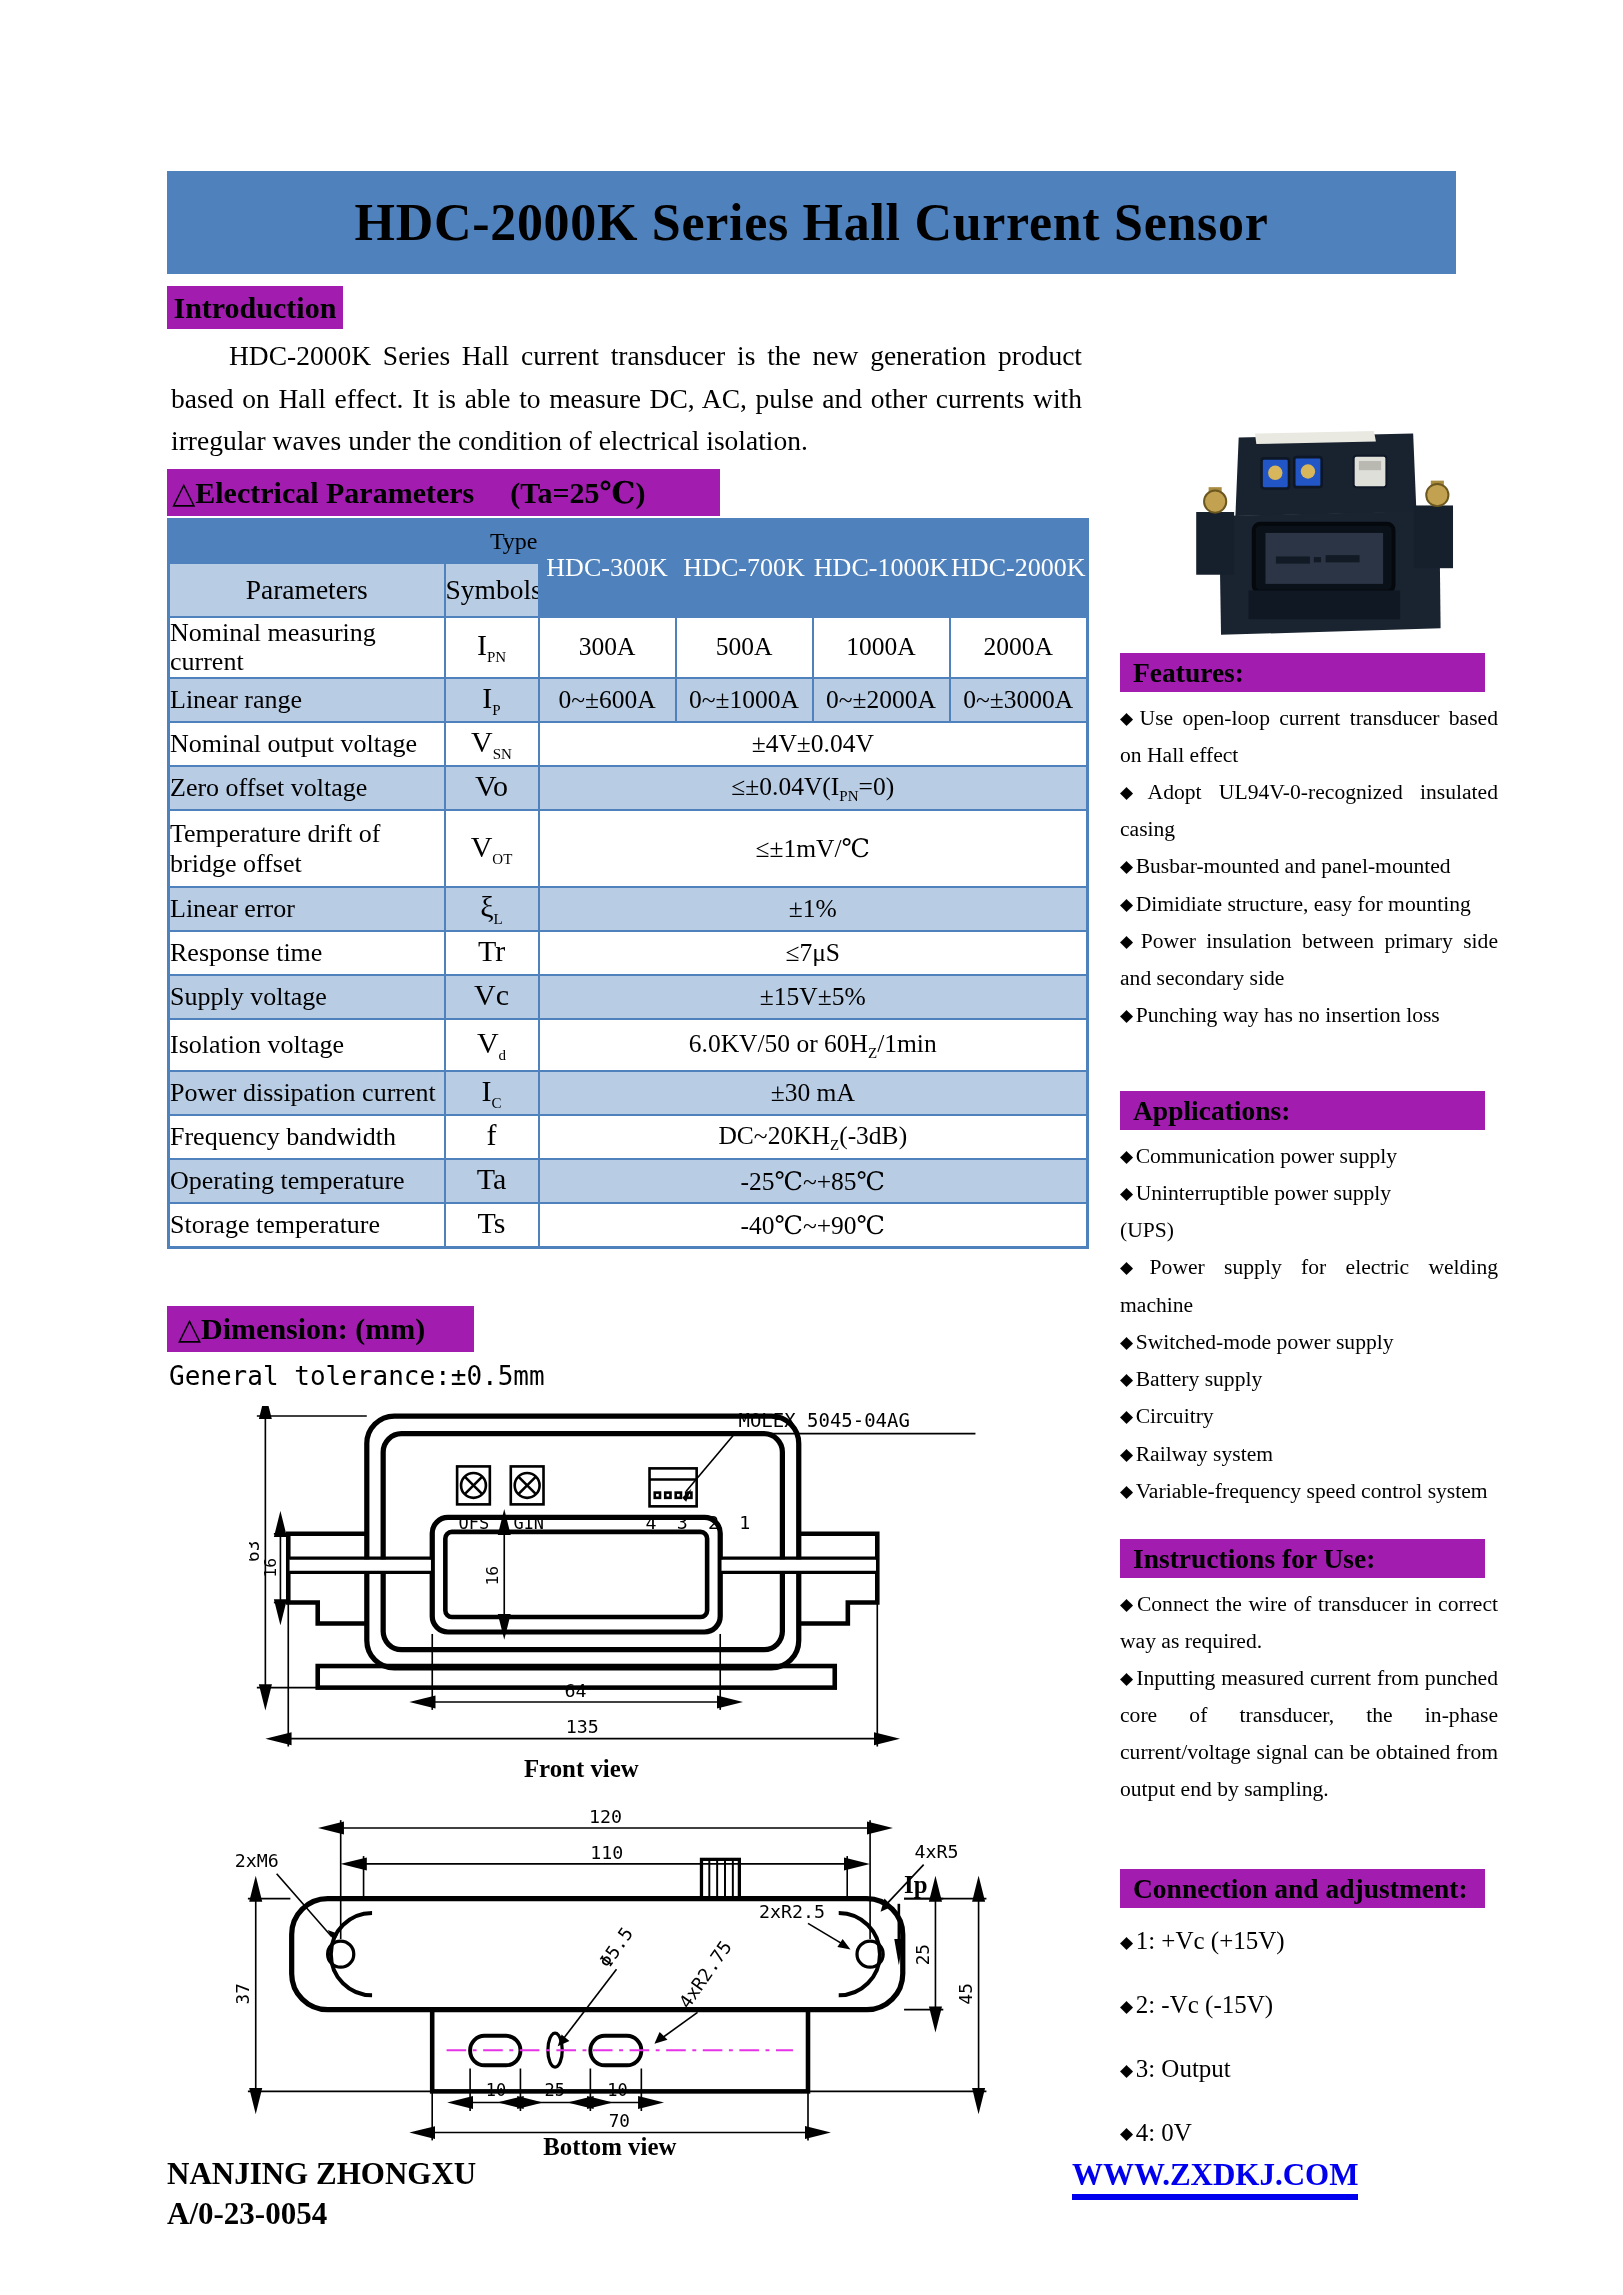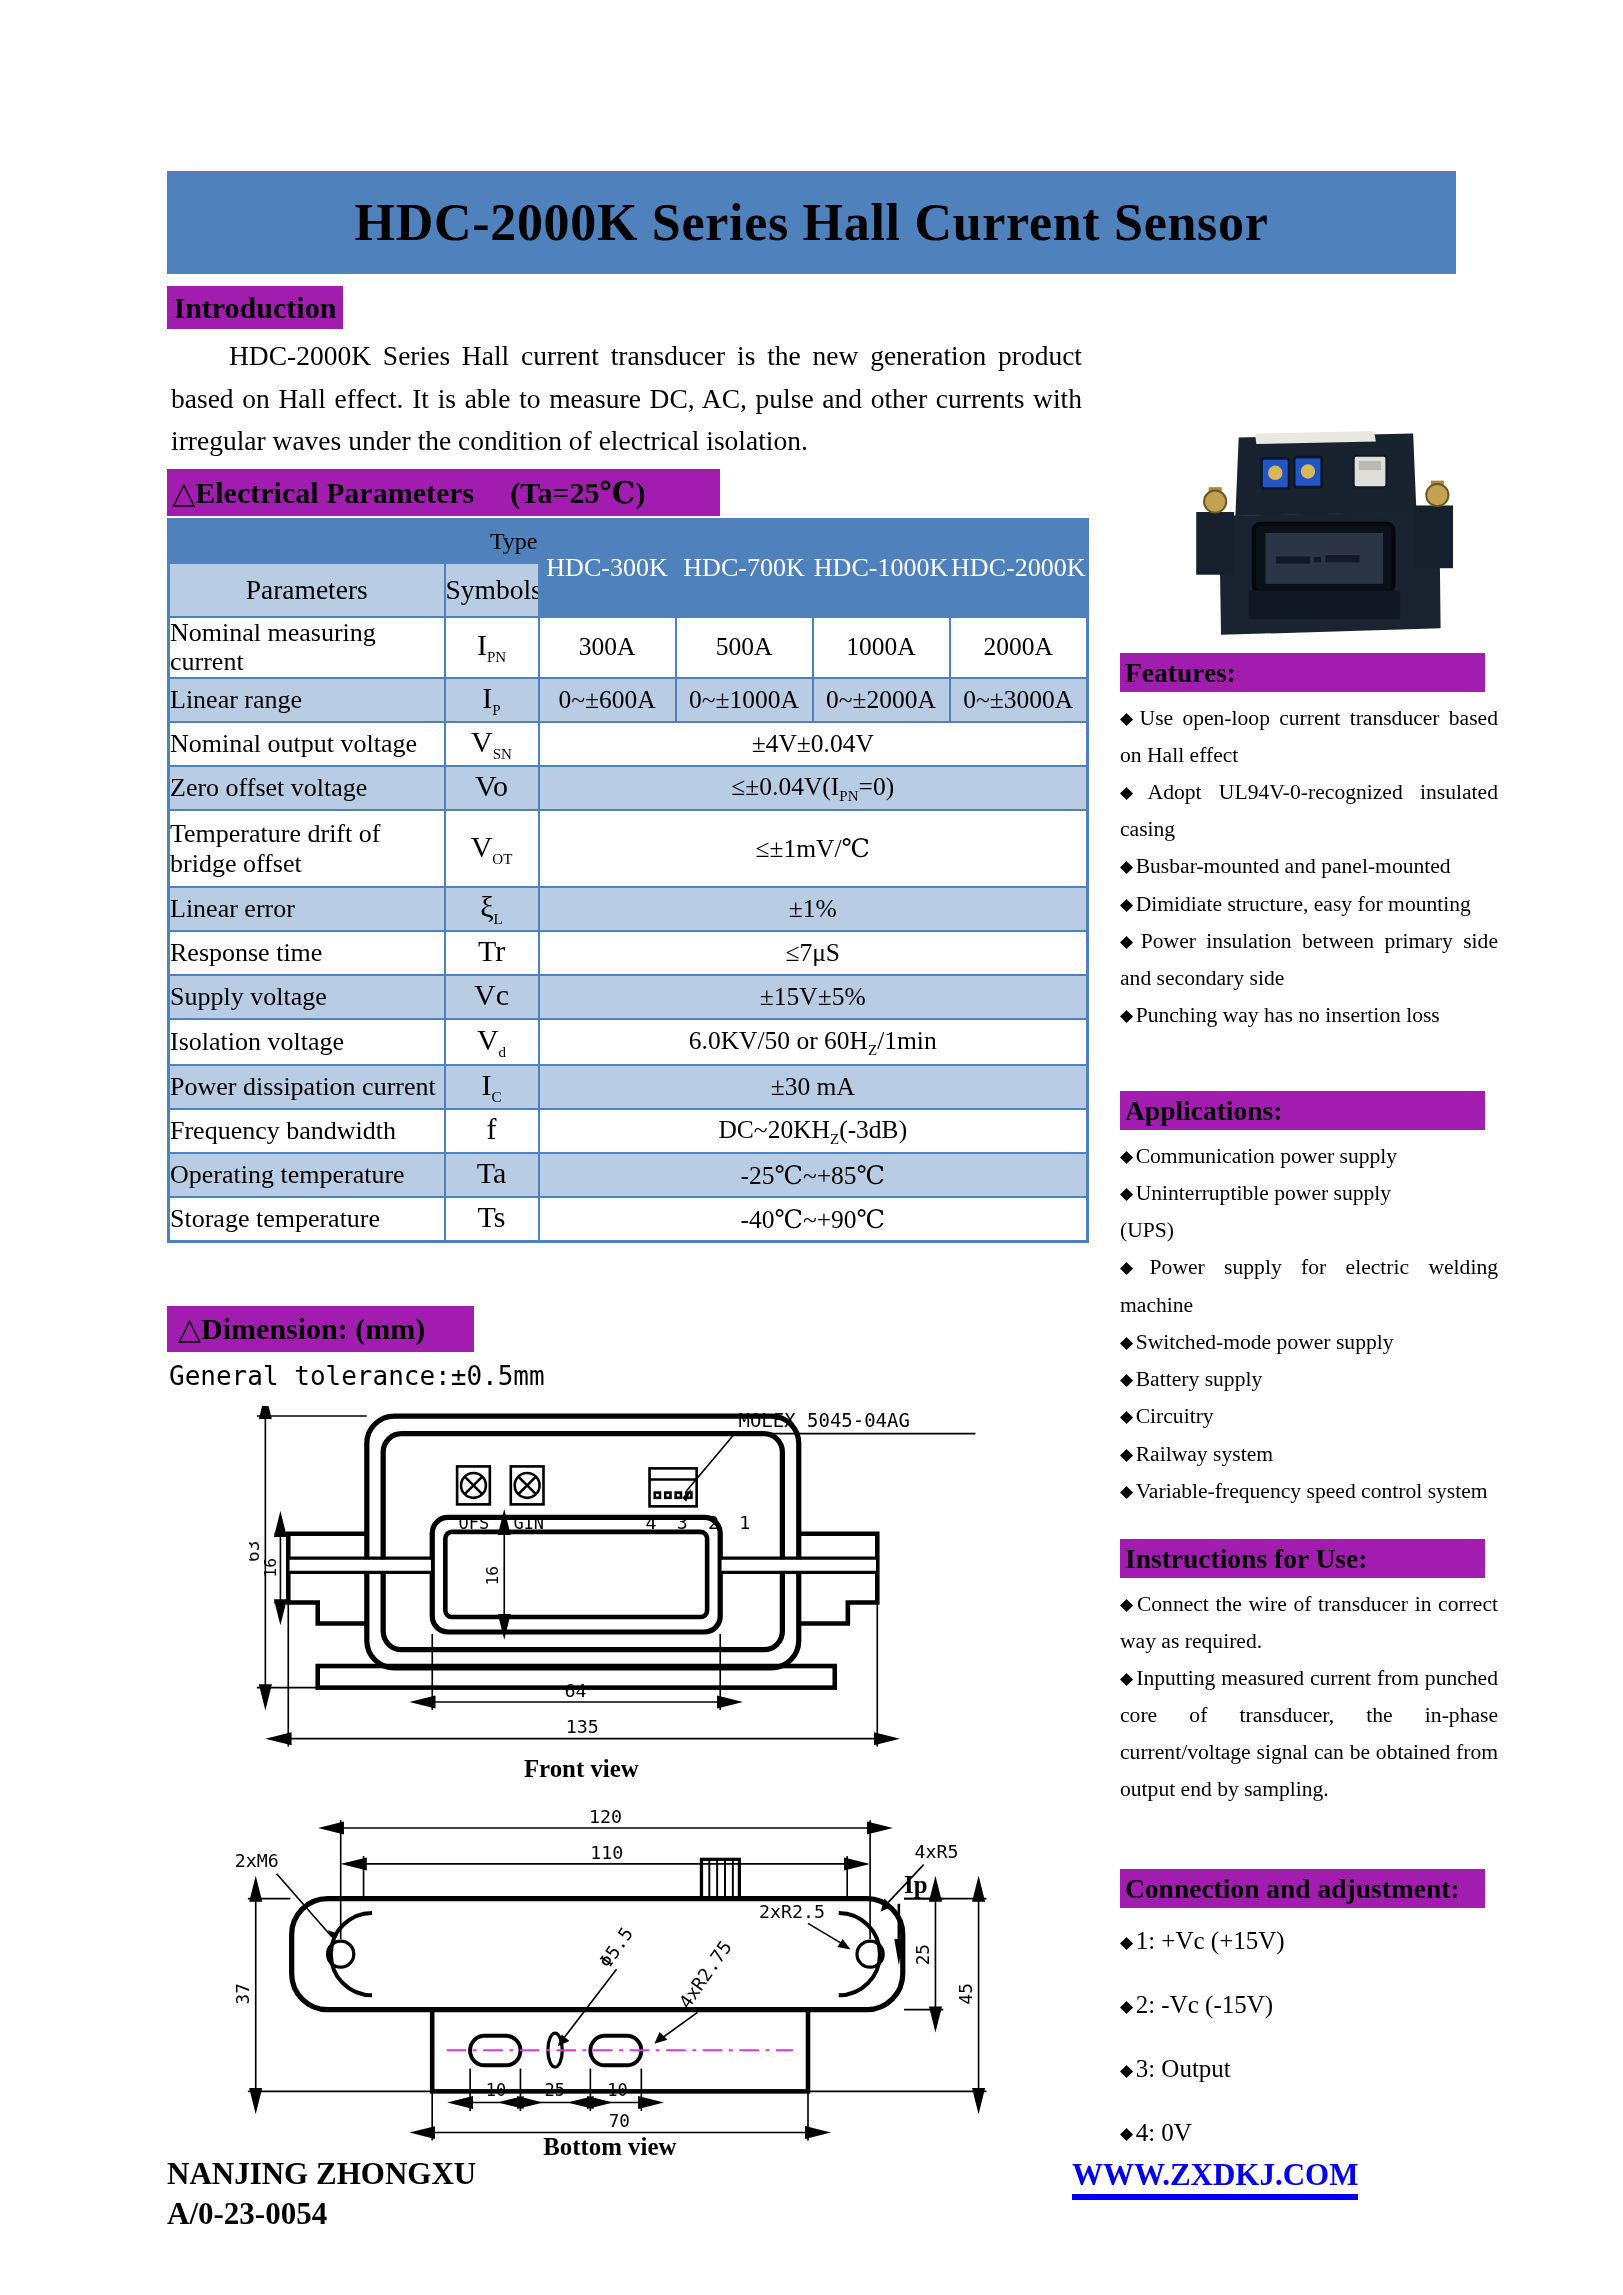--- a/index.html
+++ b/index.html
@@ -36,21 +36,21 @@
   .hd-light { background:#b8cce4; color:#000; font-size:27.5px; text-align:center; }
   .model { background:#4f81bd; color:#fff; font-size:26px; text-align:center; }
   .plabel { font-size:26px; padding:0 3.9px 0 6.5px; line-height:1.15; }
   .sym { text-align:center; font-size:30px; }
   .sym sub, .val sub { font-size:15px; }
   .val { text-align:center; font-size:25.5px; }
   tr.shade td { background:#b8cce4; }
   tr.norm td { background:#ffffff; }
 
   
-  .rcol-head { width:365px; height:39px; line-height:39px; font-size:27.5px; padding:0 5px;
+  .rcol-head { width:365px; height:39px; line-height:39px; font-size:27.5px; padding:0 13px;
     box-sizing:border-box; }
   .rcol-list { width:378px; font-size:21.6px; line-height:37px; text-align:justify; margin-top:7.9px; }
   .rcol-list .li { }
   .blt { font-size:17px; vertical-align:1.3px; padding-right:2.6px; }
   .conn-list { width:378px; font-size:25px; line-height:37px; margin-top:14.4px; }
   .conn-list .li { margin-bottom:25px; }
 
   .features-block { left:1120px; top:653px; width:378px; }
   .apps-block     { left:1120px; top:1091px; width:378px; }
   .instr-block    { left:1120px; top:1539px; width:378px; }
@@ -172,21 +172,21 @@
       <tr class="norm" style="height:44px">
         <td class="plabel">Response time</td>
         <td class="sym"><span>Tr</span><sub></sub></td>
         <td class="val" colspan="4"><span>≤7μS</span></td>
       </tr>
       <tr class="shade" style="height:44px">
         <td class="plabel">Supply voltage</td>
         <td class="sym"><span>Vc</span><sub></sub></td>
         <td class="val" colspan="4"><span>±15V±5%</span></td>
       </tr>
-      <tr class="norm" style="height:46px">
+      <tr class="norm" style="height:52px">
         <td class="plabel">Isolation voltage</td>
         <td class="sym"><span>V</span><sub>d</sub></td>
         <td class="val" colspan="4"><span>6.0KV/50 or 60H</span><sub>Z</sub><span>/1min</span></td>
       </tr>
       <tr class="shade" style="height:44px">
         <td class="plabel">Power dissipation current</td>
         <td class="sym"><span>I</span><sub>C</sub></td>
         <td class="val" colspan="4"><span>±30 mA</span></td>
       </tr>
       <tr class="norm" style="height:44px">

